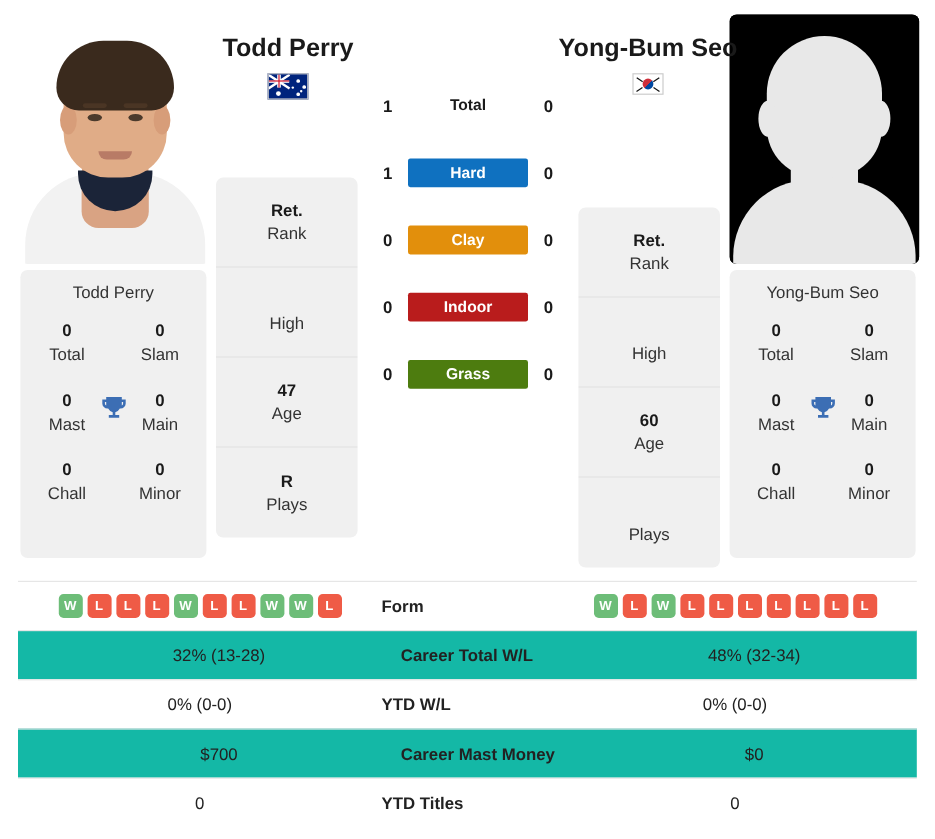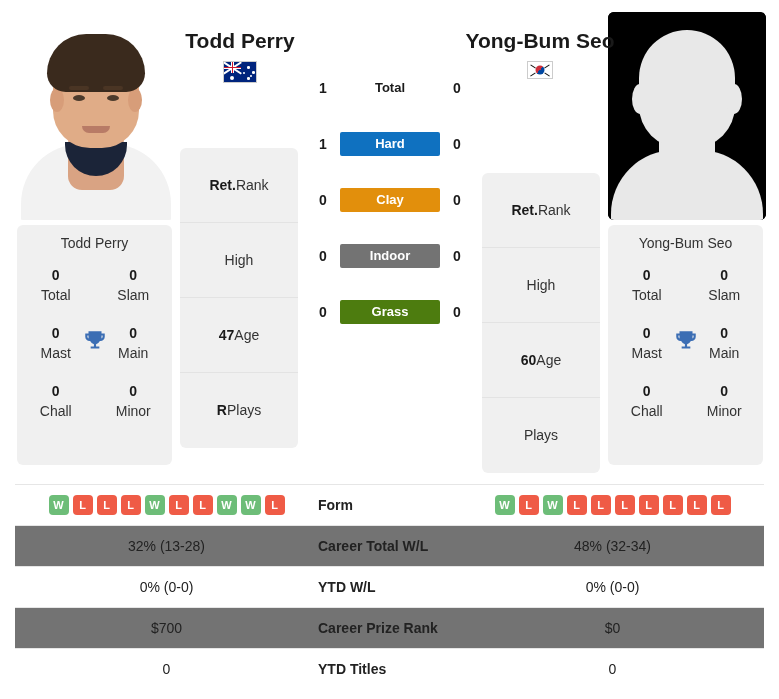--- a/index.html
+++ b/index.html
@@ -112,21 +112,21 @@
   }
   .badge.plain { background: transparent; color: #1a1a1a; font-weight: bold; }
 
   
   .infocard {
     position: absolute; width: 118px; background: #f0f0f0; border-radius: 6px; overflow: hidden;
   }
   .infocard.left  { left: 180px; top: 148px; }
   .infocard.right { left: 482px; top: 173px; }
   .isec {
-    height: 75px; display: flex; flex-direction: row;
+    height: 75px; display: flex; flex-direction: column;
     align-items: center; justify-content: center; border-bottom: 1px solid #e3e3e3; text-align: right;
   }
   .isec:last-child { border-bottom: none; }
   .isec .ival { font-size: 14px; font-weight: bold; color: #1a1a1a; line-height: 19px; min-height: 19px; }
   .isec .ilab { font-size: 14px; color: #333; line-height: 19px; }
 
   
   .titlecard {
     position: absolute; top: 225px; width: 155px; height: 240px;
     background: #f0f0f0; border-radius: 6px; padding-top: 10px;
@@ -136,21 +136,21 @@
   .tc-name { text-align: center; font-size: 14px; color: #333; margin-bottom: 14px; }
   .tc-grid { position: relative; display: grid; grid-template-columns: 1fr 1fr; row-gap: 18px; }
   .tc-cell { text-align: center; }
   .tc-val { font-size: 14px; font-weight: bold; color: #1a1a1a; line-height: 20px; }
   .tc-lab { font-size: 14px; color: #333; line-height: 20px; }
   .trophy { position: absolute; left: 50%; top: 50%; transform: translate(-50%,-50%); }
 
   
   .table { position: absolute; left: 15px; top: 484px; width: 749px; }
   .trow { display: flex; align-items: center; height: 41px; border-top: 1px solid #e6e6e6; }
-  .trow.shade { background: #737373; }
+  .trow.shade { background: #14b8a6; padding-left: 16px; }
   .trow.form-row { background: #ffffff; }
   .tcol { font-size: 14px; color: #222; }
   .tcol.side { flex: 0 0 303px; text-align: center; }
   .tcol.mid  { flex: 0 0 143px; text-align: left; font-weight: bold; }
   .formline { display: flex; justify-content: center; gap: 4px; }
   .fbadge {
     width: 20px; height: 20px; line-height: 20px; text-align: center;
     font-size: 11px; font-weight: bold; color: #fff; border-radius: 4px;
   }
   .fbadge.W { background: #6dbd78; }
@@ -235,21 +235,21 @@
         <div class="badge" style="background:#0f71c0">Hard</div>
         <div class="sc">0</div>
       </div>
       <div class="srow">
         <div class="sc">0</div>
         <div class="badge" style="background:#e28f0c">Clay</div>
         <div class="sc">0</div>
       </div>
       <div class="srow">
         <div class="sc">0</div>
-        <div class="badge" style="background:#737373">Indoor</div>
+        <div class="badge" style="background:#b91c1c">Indoor</div>
         <div class="sc">0</div>
       </div>
       <div class="srow">
         <div class="sc">0</div>
         <div class="badge" style="background:#4d7c0f">Grass</div>
         <div class="sc">0</div>
       </div>
     </div>
 
     <div class="infocard left">
@@ -403,21 +403,21 @@
     </div>
 
     <div class="trow">
       <div class="tcol side">0% (0-0)</div>
       <div class="tcol mid">YTD W/L</div>
       <div class="tcol side">0% (0-0)</div>
     </div>
 
     <div class="trow shade">
       <div class="tcol side">$700</div>
-      <div class="tcol mid">Career Prize Rank</div>
+      <div class="tcol mid">Career Mast Money</div>
       <div class="tcol side">$0</div>
     </div>
 
     <div class="trow">
       <div class="tcol side">0</div>
       <div class="tcol mid">YTD Titles</div>
       <div class="tcol side">0</div>
     </div>
 
   </div>

